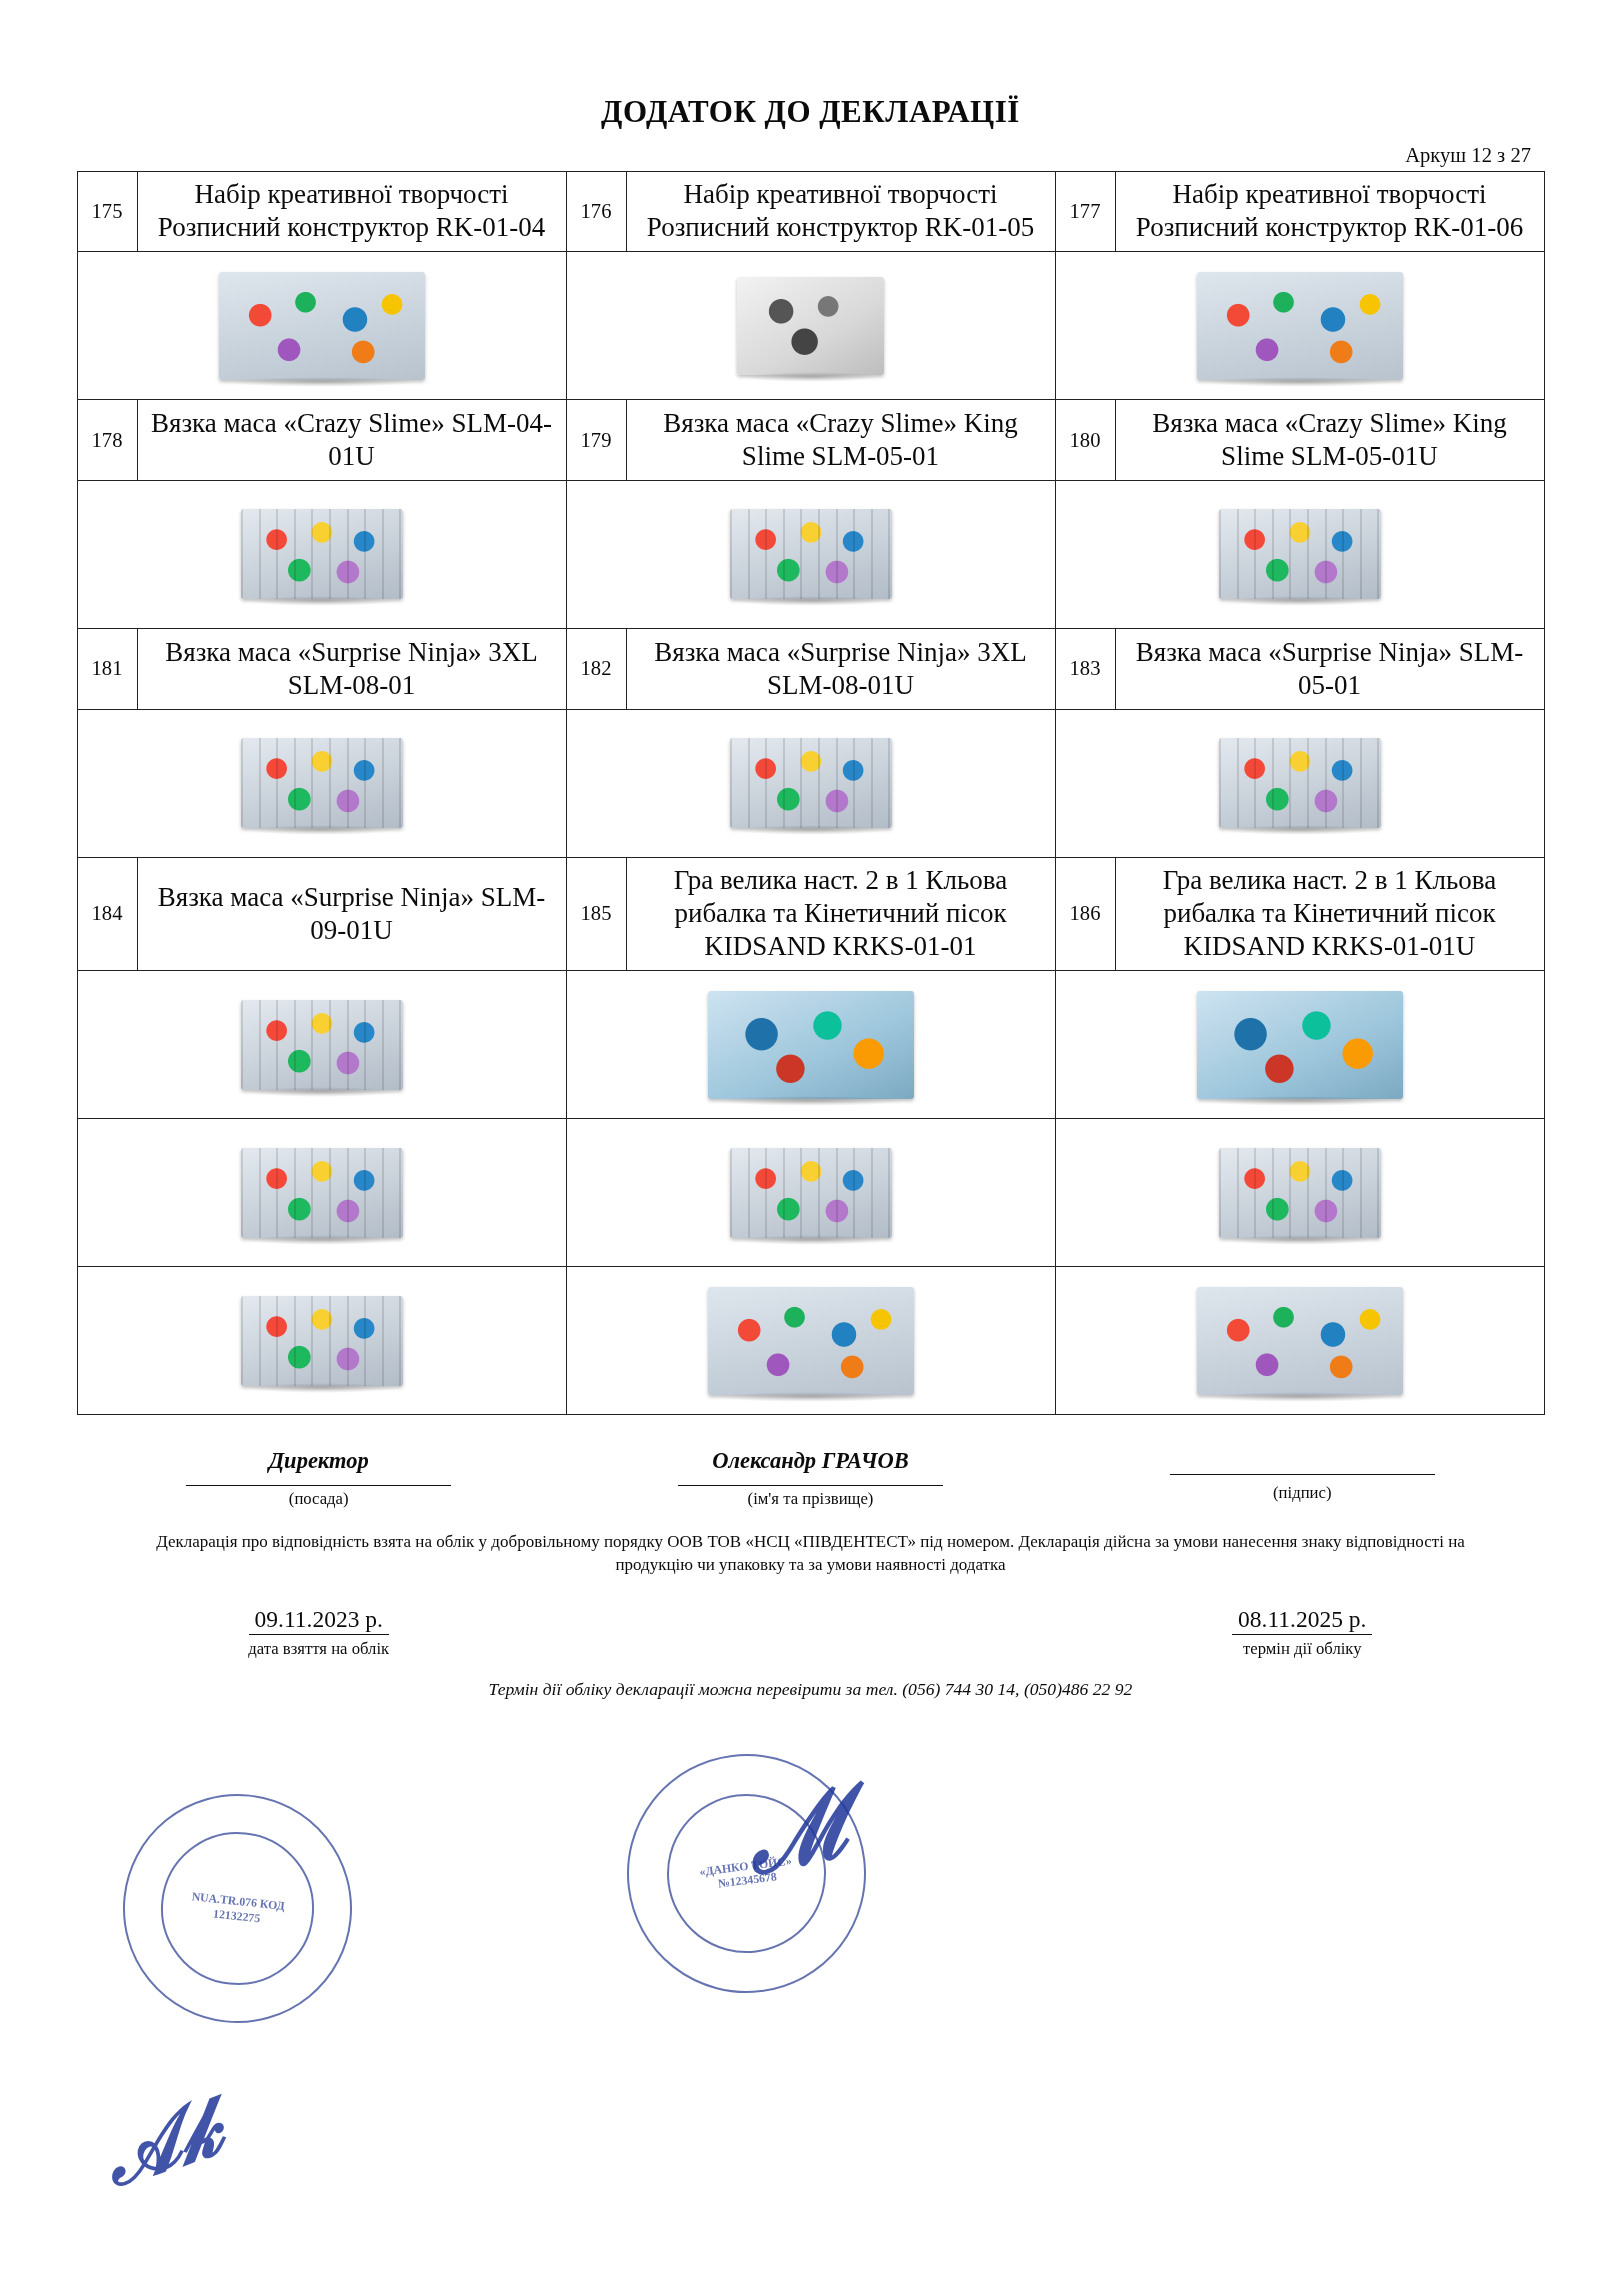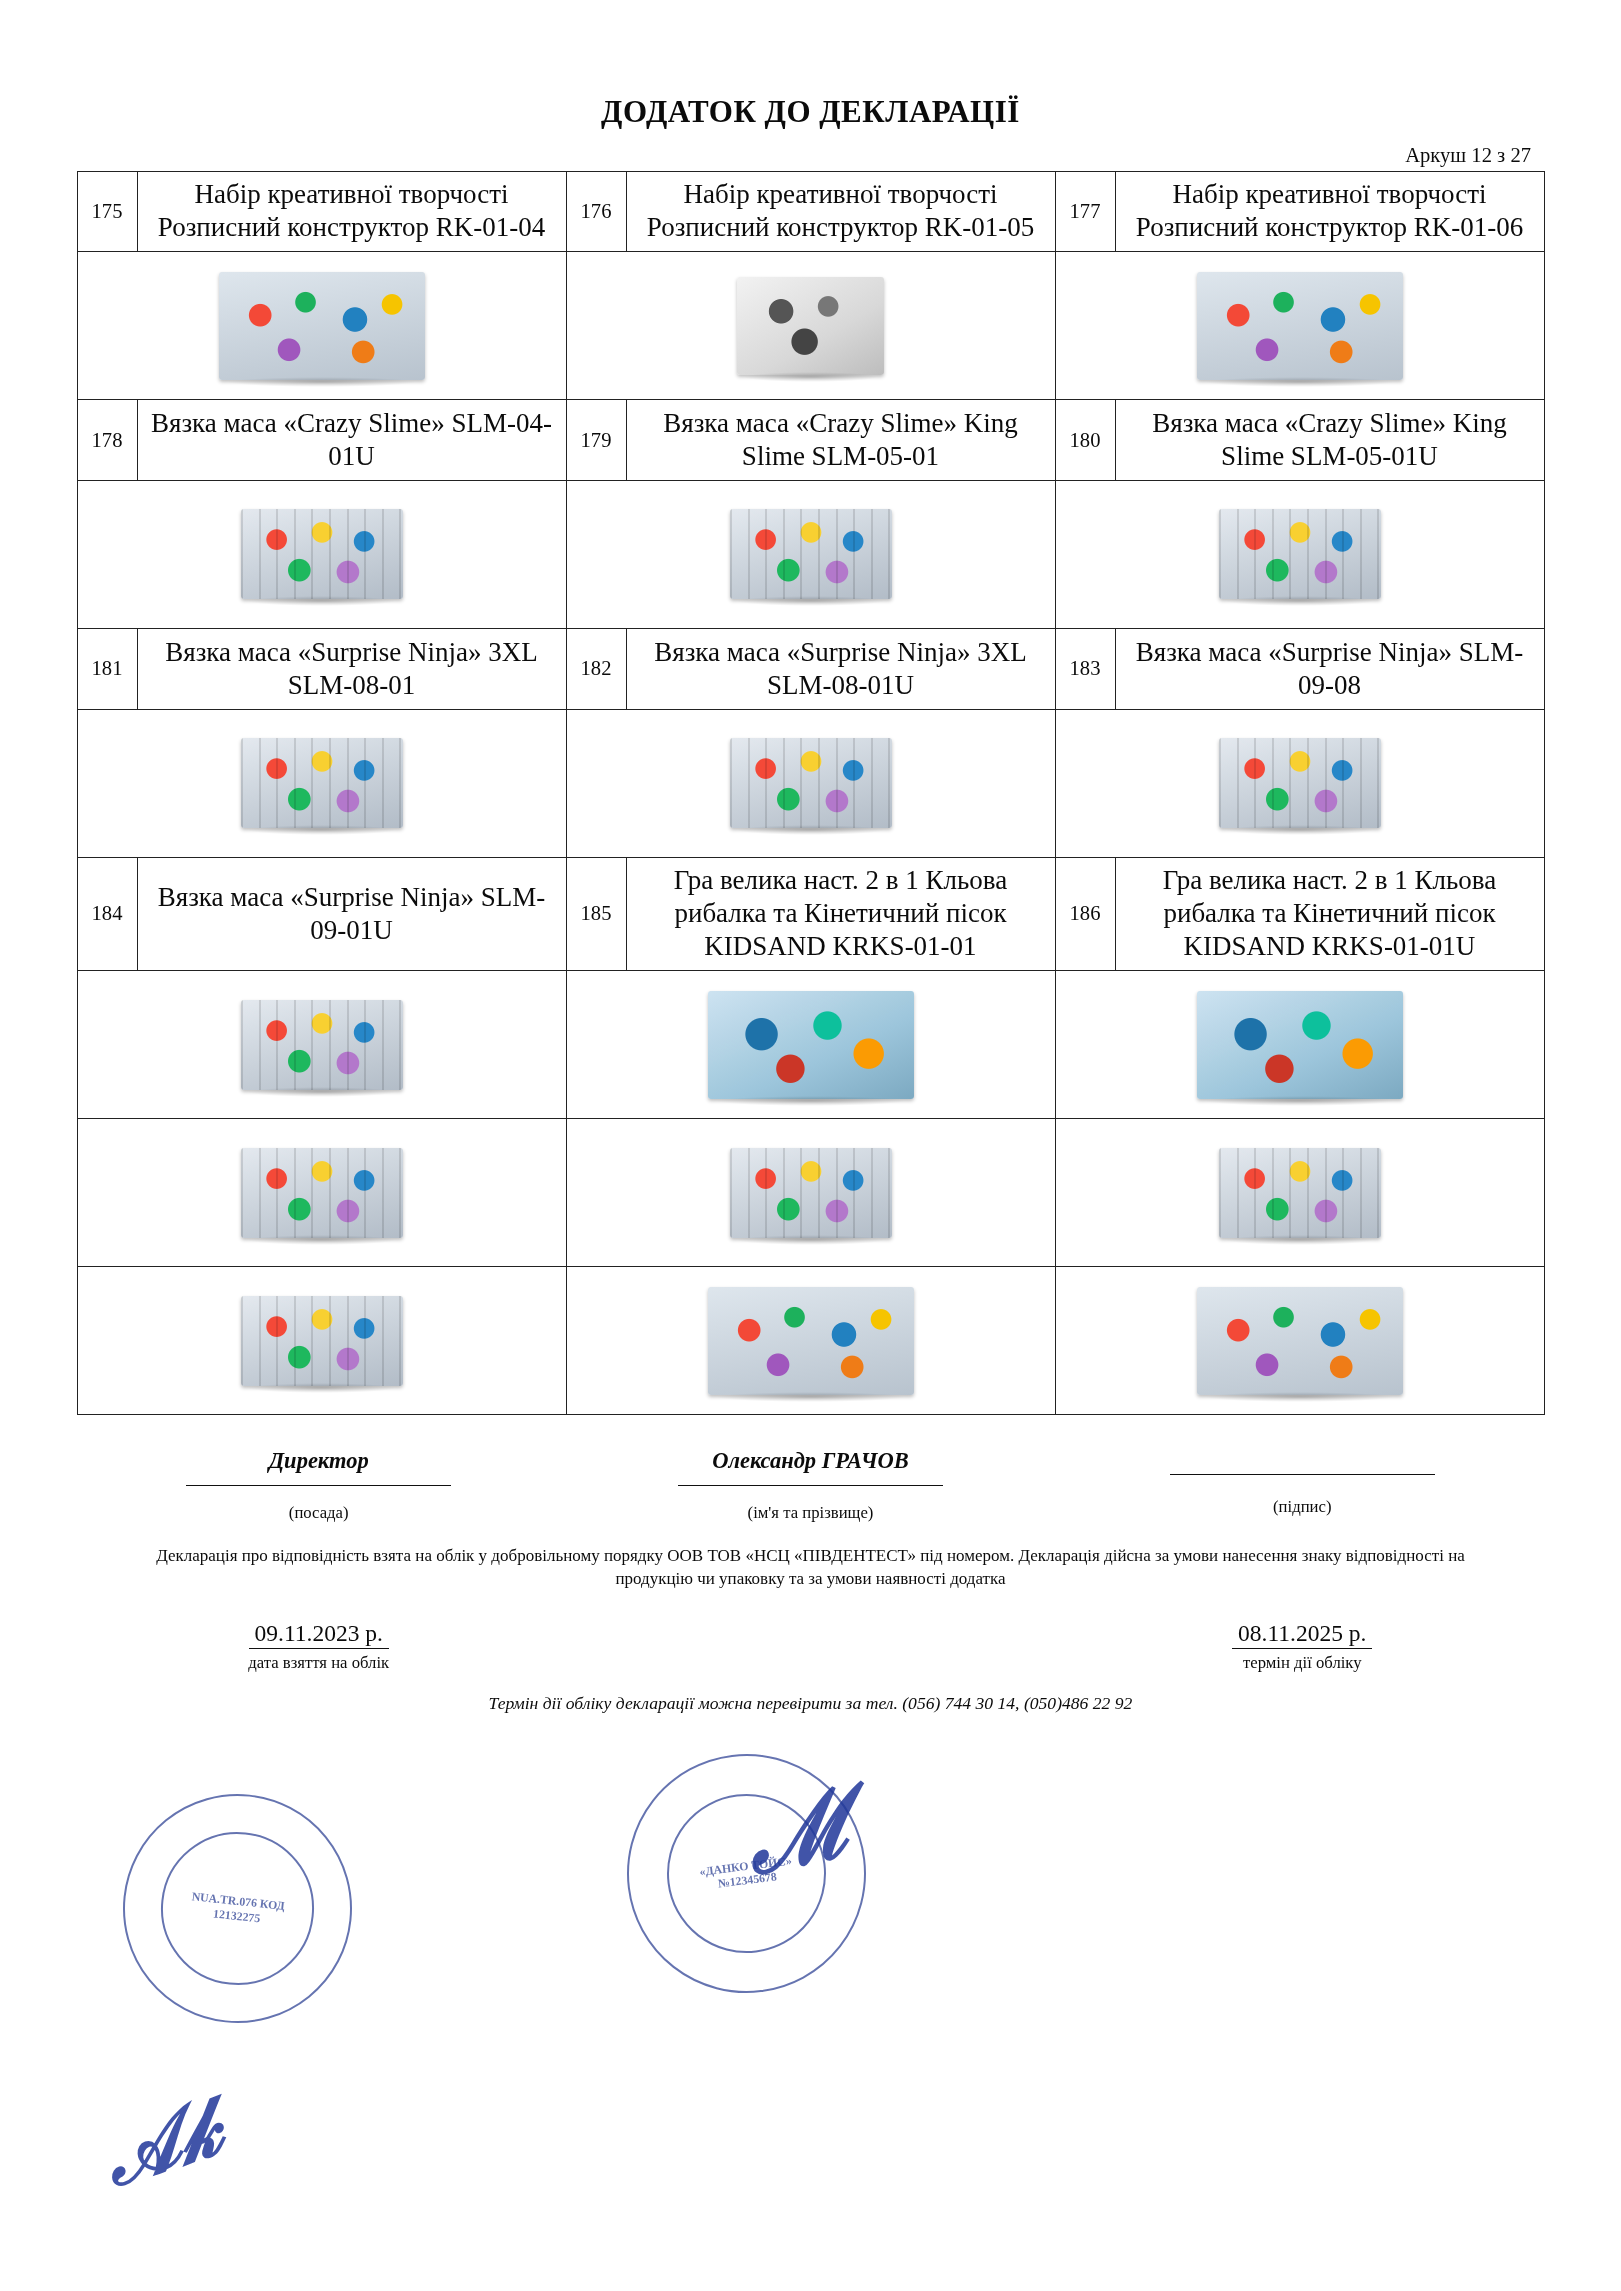--- a/index.html
+++ b/index.html
@@ -160,21 +160,21 @@
     padding-bottom: 11px;
   }
   .sign-cell .line-empty {
     border-bottom: 1.6px solid #111;
     display: inline-block;
     min-width: 265px;
     height: 25.5px;
   }
   .sign-cell .cap {
     font-size: 16.7px;
-    margin-top: 17px;
+    margin-top: 3px;
   }
   .legal {
     text-align: center;
     font-size: 17px;
     line-height: 1.35;
     margin: 21.6px 39px 0 39px;
   }
   .reg-row {
     display: flex;
     justify-content: space-between;
@@ -318,21 +318,21 @@
             </div>
         </td>
       </tr>
 
       <tr>
         <td class="num">181</td>
         <td class="name">Вязка маса «Surprise Ninja» 3XL SLM-08-01</td>
         <td class="num">182</td>
         <td class="name">Вязка маса «Surprise Ninja» 3XL SLM-08-01U</td>
         <td class="num">183</td>
-        <td class="name">Вязка маса «Surprise Ninja» SLM-09-08</td>
+        <td class="name">Вязка маса «Surprise Ninja» SLM-05-01</td>
       </tr>
       <tr class="img-row">
         <td colspan="2">
           <div class="thumb">
               <div class="box">
                 <div class="art crate"></div>
               </div>
             </div>
         </td>
         <td colspan="2">

